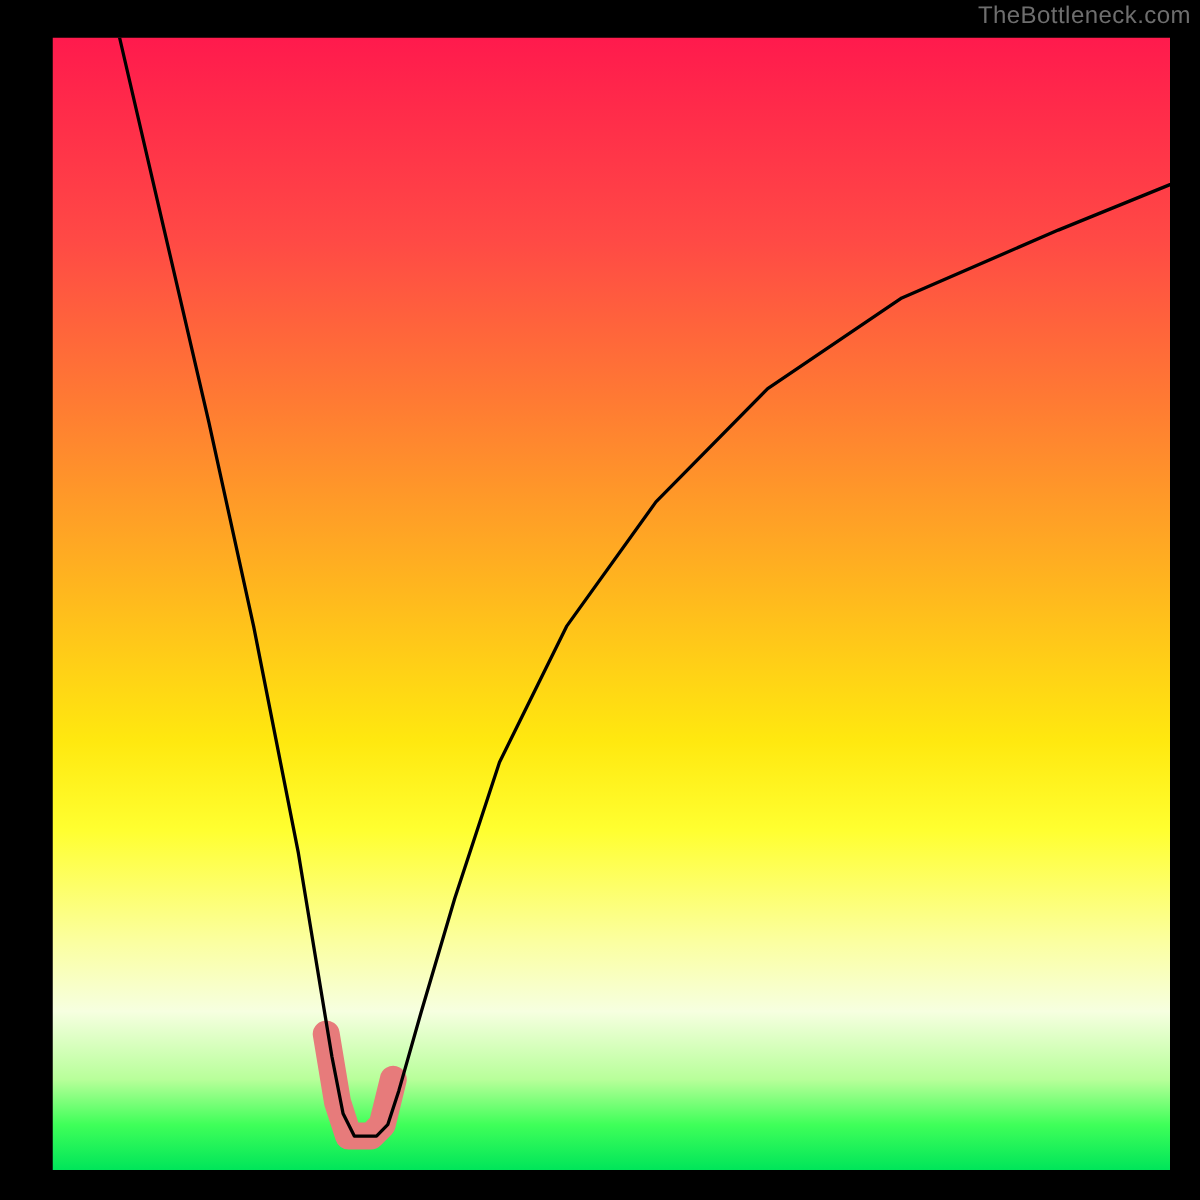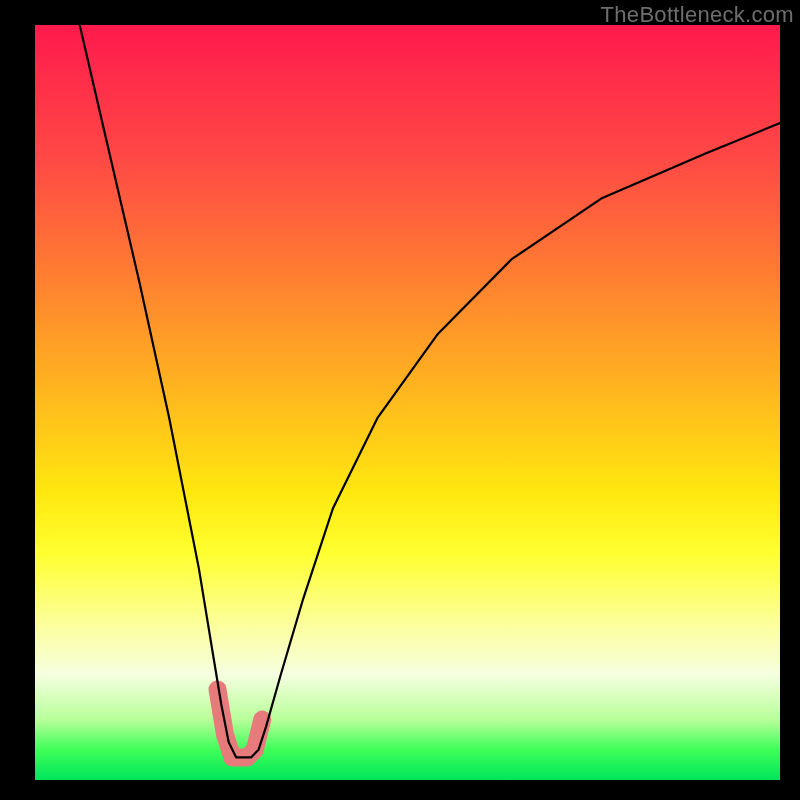--- a/index.html
+++ b/index.html
@@ -49,21 +49,21 @@
     position: absolute;
     inset: 0;
     width: 100%;
     height: 100%;
   }
   .watermark {
     position: absolute;
     top: 2px;
     right: 6px;
     font-family: Arial, Helvetica, sans-serif;
-    font-size: 22px;
+    font-size: 16px;
     color: #6e6e6e;
     letter-spacing: 0.3px;
     user-select: none;
   }
 </style>
 </head>
 <body>
 
 <div class="frame">
 

